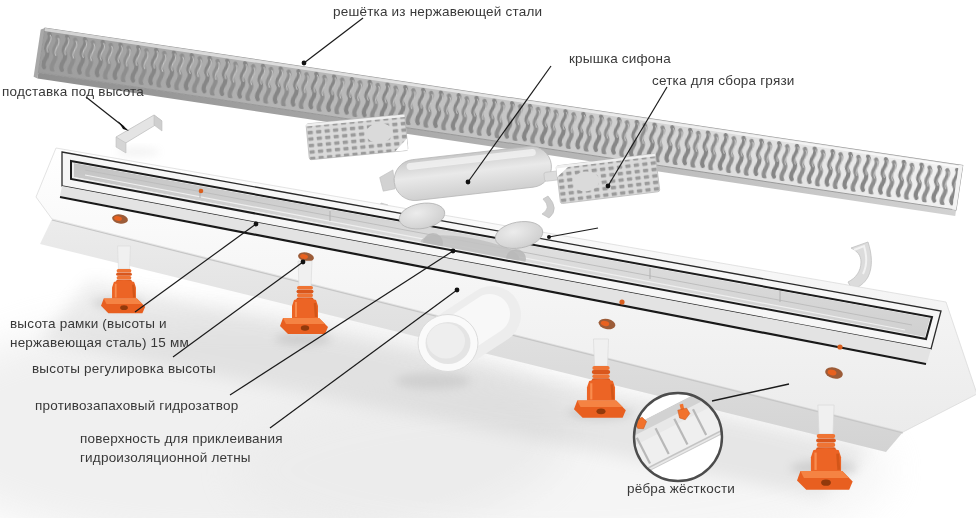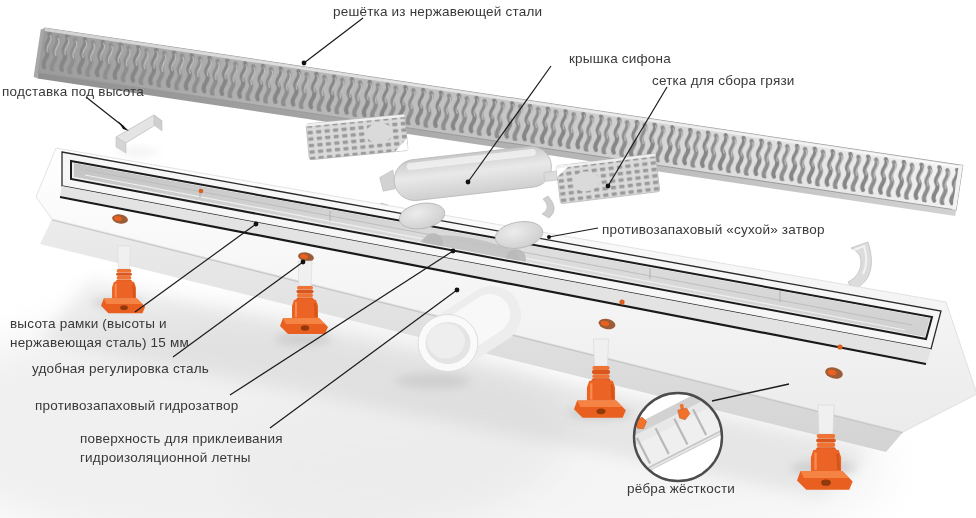--- a/index.html
+++ b/index.html
@@ -295,27 +295,26 @@
     <circle cx="453" cy="251" r="2.4"></circle>
         <circle cx="457" cy="290" r="2.4"></circle>
     <polygon points="129,131 118,121 123,129"></polygon>
   </g>
 </svg>
 
   <div class="lbl" style="left:333px;top:2px;"><span>решётка из нержавеющей стали</span></div>
   <div class="lbl" style="left:549px;top:49px;margin-left:20px;"><span>крышка сифона</span></div>
   <div class="lbl" style="left:652px;top:71px;"><span>сетка для сбора грязи</span></div>
   <div class="lbl" style="left:2px;top:82px;"><span>подставка под высота</span></div>
-  <div class="lbl" style="left:602px;top:220px;"><span>противозапаховый «сухой» затвор</span></div>
   <div class="lbl" style="left:10px;top:314px;">
     <span>высота рамки (высоты и</span><br>
     <span>нержавеющая сталь) 15 мм</span>
   </div>
   <div class="lbl" style="left:32px;top:359px;">
-    <span>удобная регулировка сталь</span><br>
+    <span>высоты регулировка высоты</span><br>
   </div>
   <div class="lbl" style="left:35px;top:396px;"><span>противозапаховый гидрозатвор</span></div>
   <div class="lbl" style="left:80px;top:429px;">
     <span>поверхность для приклеивания</span><br>
     <span>гидроизоляционной летны</span>
   </div>
   <div class="lbl" style="left:627px;top:479px;"><span>рёбра жёсткости</span></div>
 </div>
 
 </body></html>

